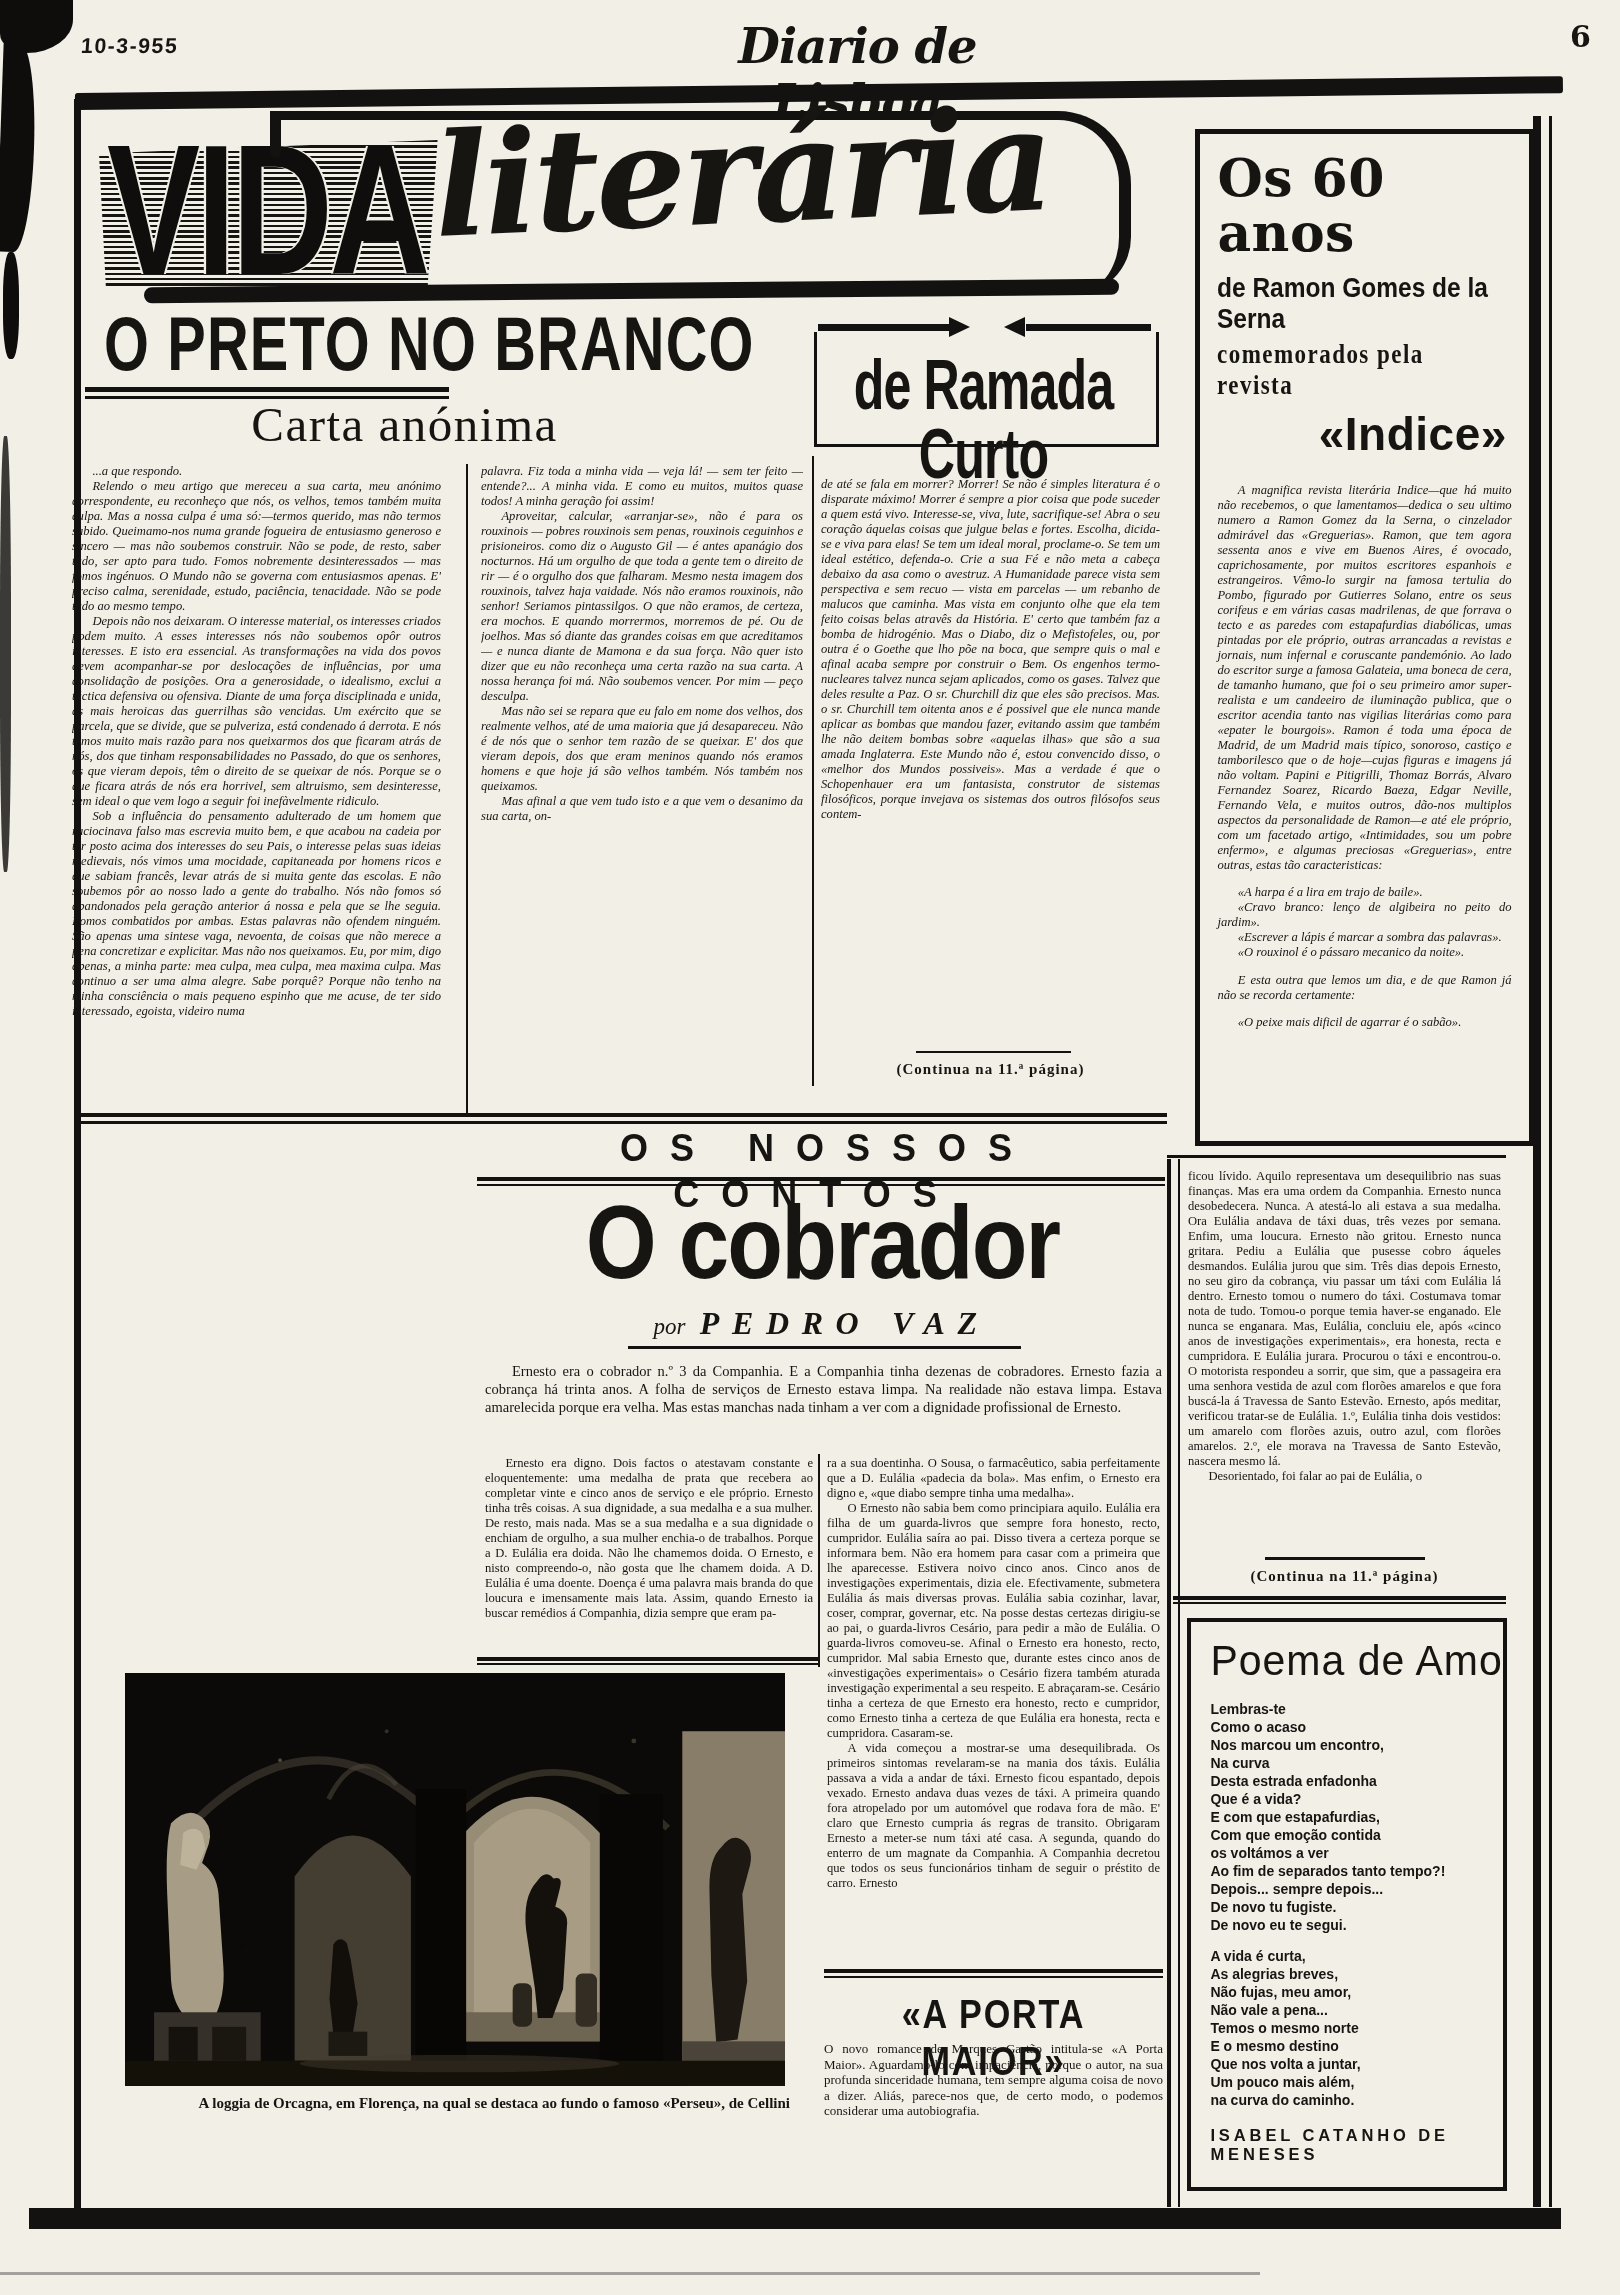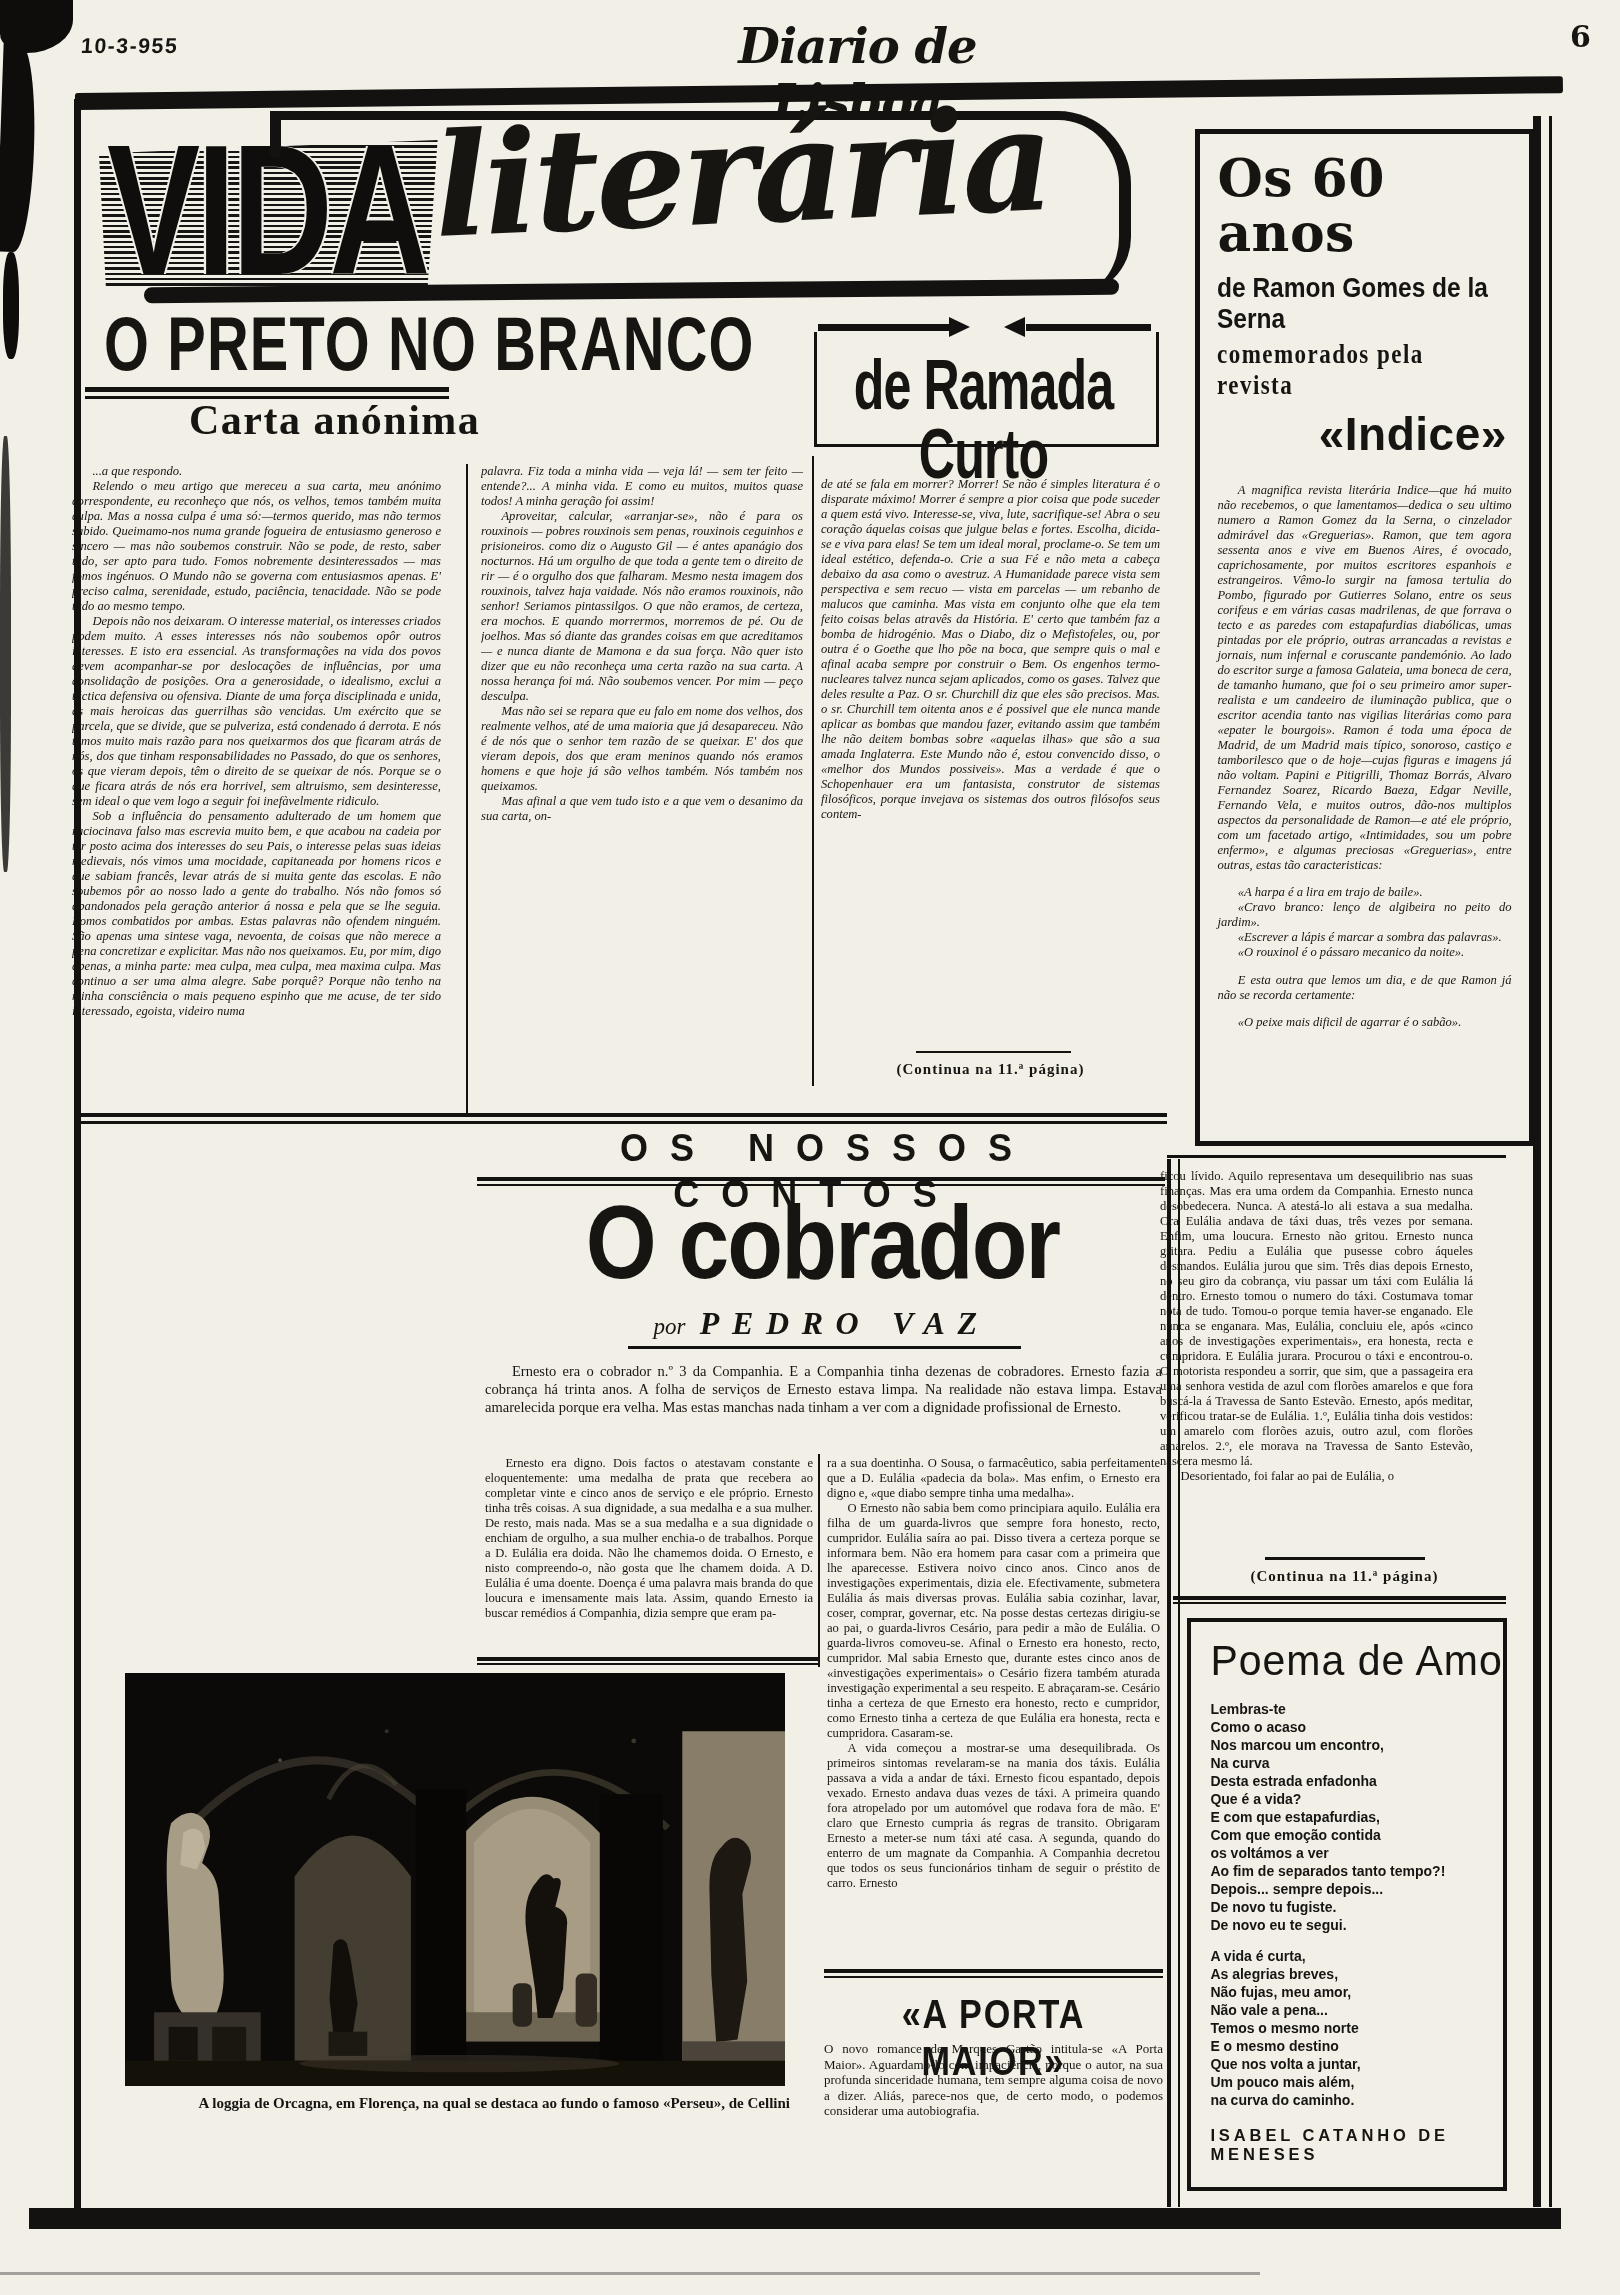--- a/index.html
+++ b/index.html
@@ -33,21 +33,21 @@
   
   .preto{left:104px;top:307px;font-family:"Liberation Sans",sans-serif;font-weight:900;font-size:74px;
      line-height:1;letter-spacing:1.5px;transform:scale(0.78,1.02);transform-origin:left top;white-space:nowrap;}
   
   .ramada-box{left:814px;top:332px;width:339px;height:112px;border:3.9px solid #141210;border-top:none;}
   .ramada-text{left:814px;top:350px;width:339px;text-align:center;font-family:"Liberation Sans",sans-serif;
      font-weight:bold;font-size:57px;line-height:1;transform:scale(0.88,1.22);transform-origin:center top;letter-spacing:-1px;}
   .arrowbar{position:absolute;height:7.3px;background:#141210;}
   .tri{position:absolute;width:0;height:0;border-top:10.2px solid transparent;border-bottom:10.2px solid transparent;}
   
-  .carta-title{left:189px;top:396px;width:431px;text-align:left;font-size:42px;letter-spacing:1.5px;font-weight:bold;}
+  .carta-title{left:189px;top:396px;width:431px;text-align:center;font-size:49px;letter-spacing:1.5px;}
   .bodycol{position:absolute;font-size:12.6px;line-height:15px;text-align:justify;overflow:hidden;}
   .bodycol p{margin:0;text-indent:20.4px;}
   .ital{font-style:italic;}
   .cont p:first-child{text-indent:0;}
   .continua{position:absolute;text-align:center;font-weight:bold;font-size:15px;letter-spacing:1px;}
   
   .indice-box{left:1195px;top:129px;width:339px;height:1017px;border:5.3px solid #141210;box-sizing:border-box;
       padding:14.5px 17.4px;overflow:hidden;}
   .indice-h1{font-family:"DejaVu Serif",serif;font-weight:bold;font-size:52px;line-height:1.05;letter-spacing:0.5px;margin:2.9px 0 11.6px;}
   .indice-h2{font-family:"Liberation Sans",sans-serif;font-weight:bold;font-size:25px;line-height:1.1;margin:0 0 11.6px;transform:scale(0.98,1.12);transform-origin:left top;}
@@ -187,21 +187,21 @@
       <p>Ernesto era digno. Dois factos o atestavam constante e eloquentemente: uma medalha de prata que recebera ao completar vinte e cinco anos de serviço e ele próprio. Ernesto tinha três coisas. A sua dignidade, a sua medalha e a sua mulher. De resto, mais nada. Mas se a sua medalha e a sua dignidade o enchiam de orgulho, a sua mulher enchia-o de trabalhos. Porque a D. Eulália era doida. Não lhe chamemos doida. O Ernesto, e nisto compreendo-o, não gosta que lhe chamem doida. A D. Eulália é uma doente. Doença é uma palavra mais branda do que loucura e imensamente mais lata. Assim, quando Ernesto ia buscar remédios á Companhia, dizia sempre que eram pa-</p>
     </div>
   <div class="rule" style="left:818px;top:1454px;width:2.4px;height:213px;"></div>
   <div class="bodycol cont" style="left:827px;top:1456px;width:333px;height:509px;">
       <p>ra a sua doentinha. O Sousa, o farmacêutico, sabia perfeitamente que a D. Eulália «padecia da bola». Mas enfim, o Ernesto era digno e, «que diabo sempre tinha uma medalha».</p>
       <p>O Ernesto não sabia bem como principiara aquilo. Eulália era filha de um guarda-livros que sempre fora honesto, recto, cumpridor. Eulália saíra ao pai. Disso tivera a certeza porque se informara bem. Não era homem para casar com a primeira que lhe aparecesse. Estivera noivo cinco anos. Cinco anos de investigações experimentais, dizia ele. Efectivamente, submetera Eulália ás mais diversas provas. Eulália sabia cozinhar, lavar, coser, comprar, governar, etc. Na posse destas certezas dirigiu-se ao pai, o guarda-livros Cesário, para pedir a mão de Eulália. O guarda-livros comoveu-se. Afinal o Ernesto era honesto, recto, cumpridor. Mal sabia Ernesto que, durante estes cinco anos de «investigações experimentais» o Cesário fizera também aturada investigação experimental a seu respeito. E abraçaram-se. Cesário tinha a certeza de que Ernesto era honesto, recto e cumpridor, como Ernesto tinha a certeza de que Eulália era honesta, recta e cumpridora. Casaram-se.</p>
       <p>A vida começou a mostrar-se uma desequilibrada. Os primeiros sintomas revelaram-se na mania dos táxis. Eulália passava a vida a andar de táxi. Ernesto ficou espantado, depois vexado. Ernesto andava duas vezes de táxi. A primeira quando fora atropelado por um automóvel que rodava fora de mão. E' claro que Ernesto cumpria ás regras de transito. Obrigaram Ernesto a meter-se num táxi até casa. A segunda, quando do enterro de um magnate da Companhia. A Companhia decretou que todos os seus funcionários tinham de seguir o préstito de carro. Ernesto</p>
     </div>
   <div class="rule" style="left:1167px;top:1159px;width:4.4px;height:1048px;"></div>
   <div class="rule" style="left:1178px;top:1159px;width:1.9px;height:1048px;"></div>
-  <div class="bodycol cont" style="left:1160px;top:1169px;width:313px;height:378px;">
+  <div class="bodycol cont" style="left:1188px;top:1169px;width:313px;height:378px;">
       <p>ficou lívido. Aquilo representava um desequilibrio nas suas finanças. Mas era uma ordem da Companhia. Ernesto nunca desobedecera. Nunca. A atestá-lo ali estava a sua medalha. Ora Eulália andava de táxi duas, três vezes por semana. Enfim, uma loucura. Ernesto não gritou. Ernesto nunca gritara. Pediu a Eulália que pusesse cobro áqueles desmandos. Eulália jurou que sim. Três dias depois Ernesto, no seu giro da cobrança, viu passar um táxi com Eulália lá dentro. Ernesto tomou o numero do táxi. Costumava tomar nota de tudo. Tomou-o porque temia haver-se enganado. Ele nunca se enganara. Mas, Eulália, concluiu ele, após «cinco anos de investigações experimentais», era honesta, recta e cumpridora. E Eulália jurara. Procurou o táxi e encontrou-o. O motorista respondeu a sorrir, que sim, que a passageira era uma senhora vestida de azul com florões amarelos e que fora buscá-la á Travessa de Santo Estevão. Ernesto, após meditar, verificou tratar-se de Eulália. 1.º, Eulália tinha dois vestidos: um amarelo com florões azuis, outro azul, com florões amarelos. 2.º, ele morava na Travessa de Santo Estevão, nascera mesmo lá.</p>
       <p>Desorientado, foi falar ao pai de Eulália, o</p>
     </div>
   <div class="rule" style="left:1265px;top:1557px;width:160px;height:2.9px;"></div>
   <div class="continua" style="left:1188px;top:1568px;width:313px;">(Continua na 11.ª página)</div>
   <div class="rule" style="left:1173px;top:1596px;width:333px;height:3.9px;"></div>
   <div class="rule" style="left:1173px;top:1602px;width:333px;height:2.4px;"></div>
 
   <div class="rule" style="left:477px;top:1657px;width:343px;height:3.9px;"></div>
   <div class="rule" style="left:477px;top:1663px;width:343px;height:2.4px;"></div>

